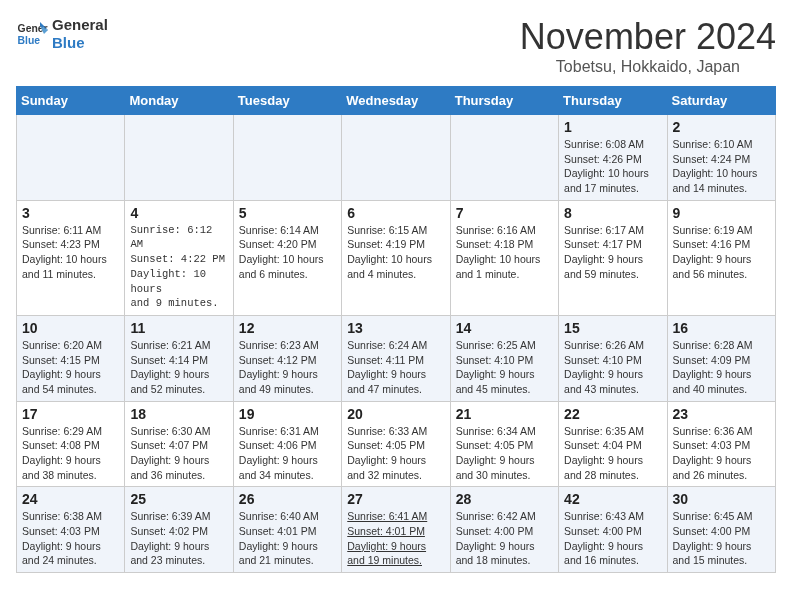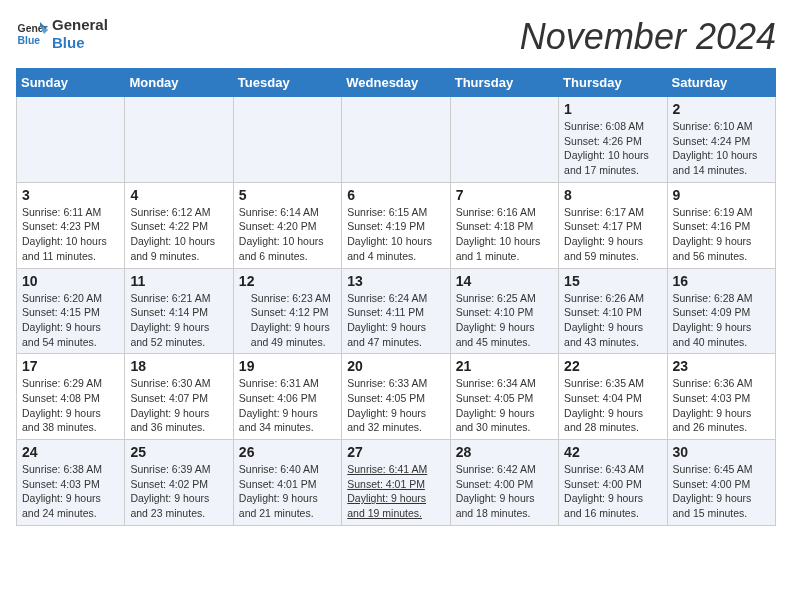--- a/index.html
+++ b/index.html
@@ -20,21 +20,20 @@
       display: flex;
       align-items: center;
       gap: 4px;
     }
     .logo-icon {
       width: 32px;
       height: 32px;
     }
     .title-block {
       text-align: center;
-      font-style: italic;
     }
     .month-title {
       font-size: 36px;
       font-weight: normal;
       color: #333;
     }
     .location {
       font-size: 16px;
       color: #555;
     }
@@ -100,20 +99,21 @@
       <polygon points="30,5 40,15 30,10" fill="#2e7bc4"></polygon>
       <polygon points="30,10 40,15 35,20" fill="#5a9fd4"></polygon>
     </svg>
     <div>
       <div style="font-size:15px;font-weight:bold;color:#333;line-height:1.2;">General</div>
       <div style="font-size:15px;font-weight:bold;color:#2e7bc4;line-height:1.2;">Blue</div>
     </div>
   </div>
   <div class="title-block">
     <div class="month-title">November 2024</div>
+    <div class="location">Tobetsu, Hokkaido, Japan</div>
   </div>
 </div>
 
 <table>
   <thead>
     <tr>
     <th>Sunday</th>
         <th>Monday</th>
         <th>Tuesday</th>
         <th>Wednesday</th>
@@ -147,21 +147,21 @@
       <tr>
         <td>
           <span class="day-number">3</span>
           <div class="day-info" style="white-space: pre-line;">Sunrise: 6:11 AM
 Sunset: 4:23 PM
 Daylight: 10 hours
 and 11 minutes.</div>
         </td>
         <td>
           <span class="day-number">4</span>
-          <div class="day-info" style="white-space: pre-line;">Sunrise: 6:12 AM
+          <div class="day-info" style="white-space: pre-line; font-family: Liberation Mono, monospace;">Sunrise: 6:12 AM
 Sunset: 4:22 PM
 Daylight: 10 hours
 and 9 minutes.</div>
         </td>
         <td>
           <span class="day-number">5</span>
           <div class="day-info" style="white-space: pre-line;">Sunrise: 6:14 AM
 Sunset: 4:20 PM
 Daylight: 10 hours
 and 6 minutes.</div>
@@ -205,21 +205,21 @@
         </td>
         <td>
           <span class="day-number">11</span>
           <div class="day-info" style="white-space: pre-line;">Sunrise: 6:21 AM
 Sunset: 4:14 PM
 Daylight: 9 hours
 and 52 minutes.</div>
         </td>
         <td>
           <span class="day-number">12</span>
-          <div class="day-info" style="white-space: pre-line; margin-left: 12px;">Sunrise: 6:23 AM
+          <div class="day-info" style="white-space: pre-line;">Sunrise: 6:23 AM
 Sunset: 4:12 PM
 Daylight: 9 hours
 and 49 minutes.</div>
         </td>
         <td>
           <span class="day-number">13</span>
           <div class="day-info" style="white-space: pre-line;">Sunrise: 6:24 AM
 Sunset: 4:11 PM
 Daylight: 9 hours
 and 47 minutes.</div>

